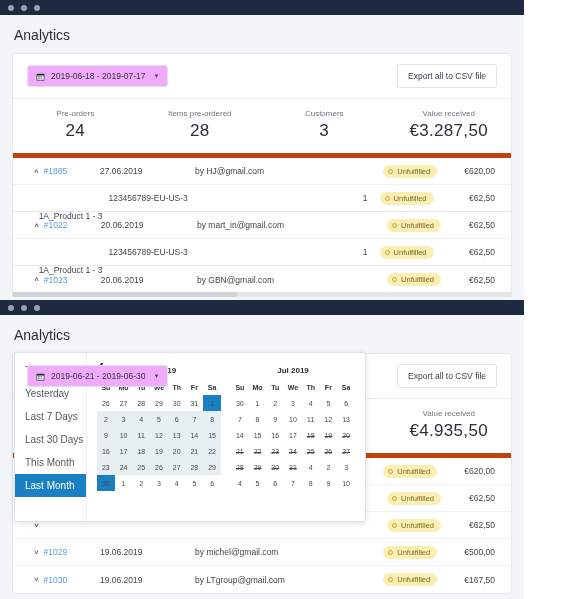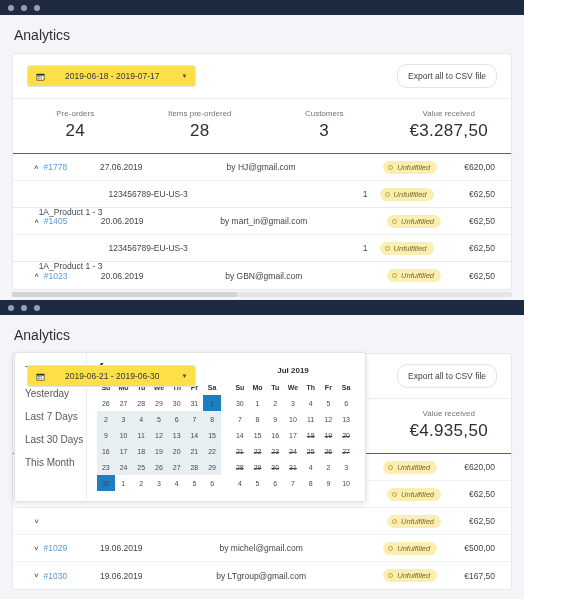--- a/index.html
+++ b/index.html
@@ -33,56 +33,56 @@
     border: 1px solid #e6e8ec; border-radius: 3px;
   }
 
   
   .toolbar {
     display: flex; align-items: center; justify-content: space-between;
     padding: 10px 14px; border-bottom: 1px solid #eceef2;
     position: relative;
   }
   .daterange-btn {
-    display: inline-flex; align-items: center; gap: 20px;
-    border: 1px solid #dfe2e8; background: #fde047; border-radius: 3px;
+    display: inline-flex; align-items: center; gap: 6px;
+    border: 1px solid #dfe2e8; background: #f0abfc; border-radius: 3px;
     padding: 5px 8px; font-size: 8.5px; color: #33373f; cursor: pointer;
     position: relative; z-index: 40;
   }
   .cal-ico { width: 9px; height: 9px; display: block; }
   .caret { font-size: 6px; color: #4a4f58; margin-left: 2px; }
   .csv-btn {
-    border: 1px solid #dfe2e8; background: #fff; border-radius: 10px;
+    border: 1px solid #dfe2e8; background: #fff; border-radius: 3px;
     padding: 6px 10px; font-size: 8.5px; color: #3a3f48; cursor: pointer;
   }
 
   
   .stats {
     display: flex; padding: 10px 0 12px;
-    border-bottom: 1px solid #c2410c;
+    border-bottom: 5px solid #c2410c;
   }
   .stat { flex: 1; text-align: center; }
   .stat-label { font-size: 8px; color: #6f747d; margin-bottom: 3px; }
   .stat-value { font-size: 17px; color: #2b2f38; font-weight: 400; letter-spacing: .3px; }
 
   
   .rows { }
   .row {
     display: flex; align-items: center; height: 27px;
     font-size: 8.5px; color: #41454d;
     border-bottom: 1px solid #f0f1f4;
   }
   .row.sub { border-bottom: 1px solid #e6e8ec; }
   .row.last { border-bottom: none; }
   .c-chev { width: 34px; text-align: right; padding-right: 5px; color: #2c3039; font-size: 8px; }
   .c-id { width: 64px; color: #5b9bd5; }
   .c-date { width: 108px; }
-  .c-by { width: 150px; color: #41454d; text-align: center; }
+  .c-by { width: 150px; color: #41454d; }
   .c-qty { width: 62px; text-align: right; padding-right: 12px; }
-  .c-status { width: 92px; font-style: italic; }
+  .c-status { width: 92px; }
   .c-val { flex: 1; text-align: right; padding-right: 16px; }
 
   .c-prod { width: 98px; text-align: right; padding-right: 6px; margin-top: 36px; }
   .c-sku { width: 122px; }
   .c-spacer { flex: 0 0 92px; }
 
   .badge {
     display: inline-flex; align-items: center; gap: 4px;
     background: #fbeeb2; border-radius: 9px;
     padding: 2px 7px 2px 5px; font-size: 7.5px; color: #7b6a22;
@@ -189,21 +189,21 @@
           <div class="stat">
             <div class="stat-label">Value received</div>
             <div class="stat-value">€3.287,50</div>
           </div>
         </div>
 
         <div class="rows">
 
           <div class="row">
             <div class="c-chev">˄</div>
-            <div class="c-id">#1778</div>
+            <div class="c-id">#1885</div>
             <div class="c-date">27.06.2019</div>
             <div class="c-by">by HJ@gmail.com</div>
             <div class="c-qty"></div>
             <div class="c-status">
               <span class="badge">
                   <span class="bdot"></span>
                   <span>Unfulfilled</span>
                 </span>
             </div>
             <div class="c-val">€620,00</div>
@@ -218,21 +218,21 @@
               <span class="badge">
                   <span class="bdot"></span>
                   <span>Unfulfilled</span>
                 </span>
             </div>
             <div class="c-val">€62,50</div>
           </div>
 
           <div class="row">
             <div class="c-chev">˄</div>
-            <div class="c-id">#1405</div>
+            <div class="c-id">#1022</div>
             <div class="c-date">20.06.2019</div>
             <div class="c-by">by mart_in@gmail.com</div>
             <div class="c-qty"></div>
             <div class="c-status">
               <span class="badge">
                   <span class="bdot"></span>
                   <span>Unfulfilled</span>
                 </span>
             </div>
             <div class="c-val">€62,50</div>
@@ -395,20 +395,21 @@
           </div>
         </div>
 
         <div class="picker">
           <div class="ranges">
             <div class="range-item">Today</div>
             <div class="range-item">Yesterday</div>
             <div class="range-item">Last 7 Days</div>
             <div class="range-item">Last 30 Days</div>
             <div class="range-item">This Month</div>
+            <div class="range-item active">Last Month</div>
           </div>
           <div class="cals">
             <div class="cal">
               <div class="cal-head">
                 <span class="cal-prev">❮</span>
                 <span>Jun 2019</span>
               </div>
               <table class="cal-grid">
                 <thead>
                     <tr>

